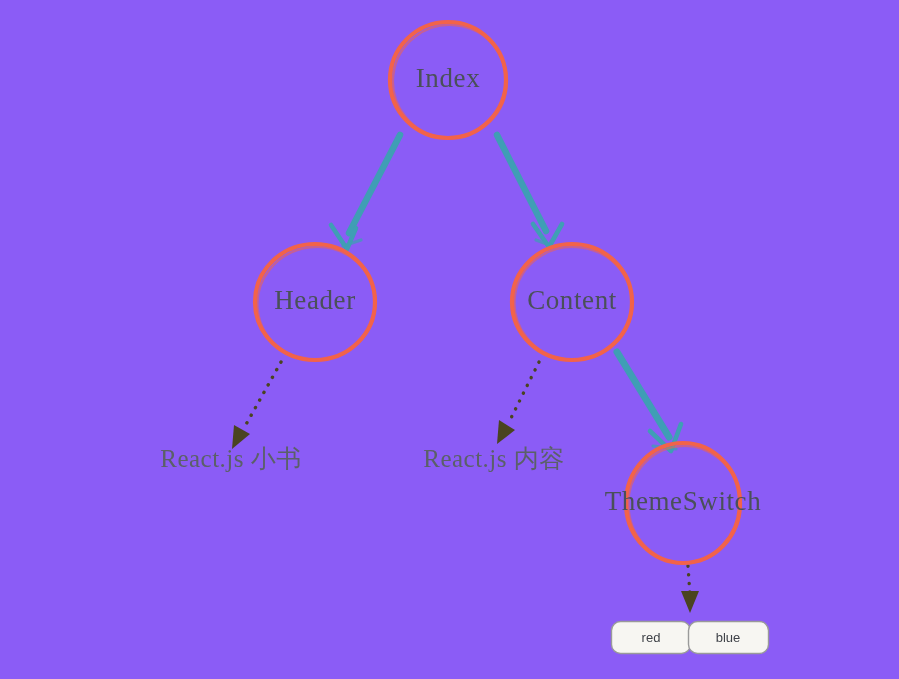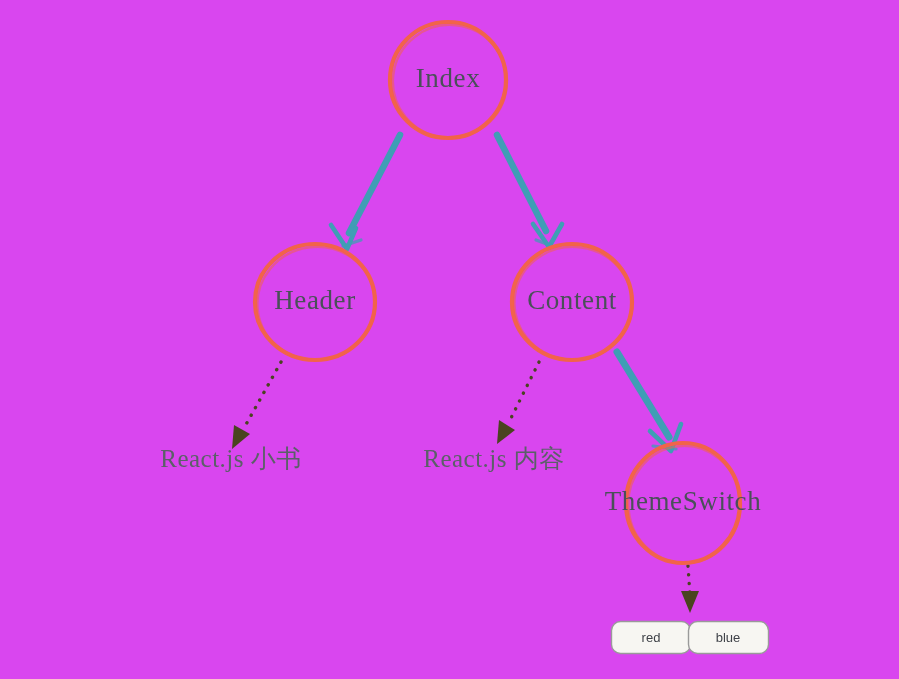--- a/index.html
+++ b/index.html
@@ -7,21 +7,21 @@
     padding: 0;
     background: #f4f2ed;
   }
   body {
     font-family: "Liberation Sans", sans-serif;
   }
   #canvas {
     position: relative;
     width: 899px;
     height: 679px;
-    background: #d946ef;
+    background: #8b5cf6;
     overflow: hidden;
   }
   #canvas svg.layer {
     position: absolute;
     left: 0;
     top: 0;
     width: 899px;
     height: 679px;
     overflow: visible;
   }

